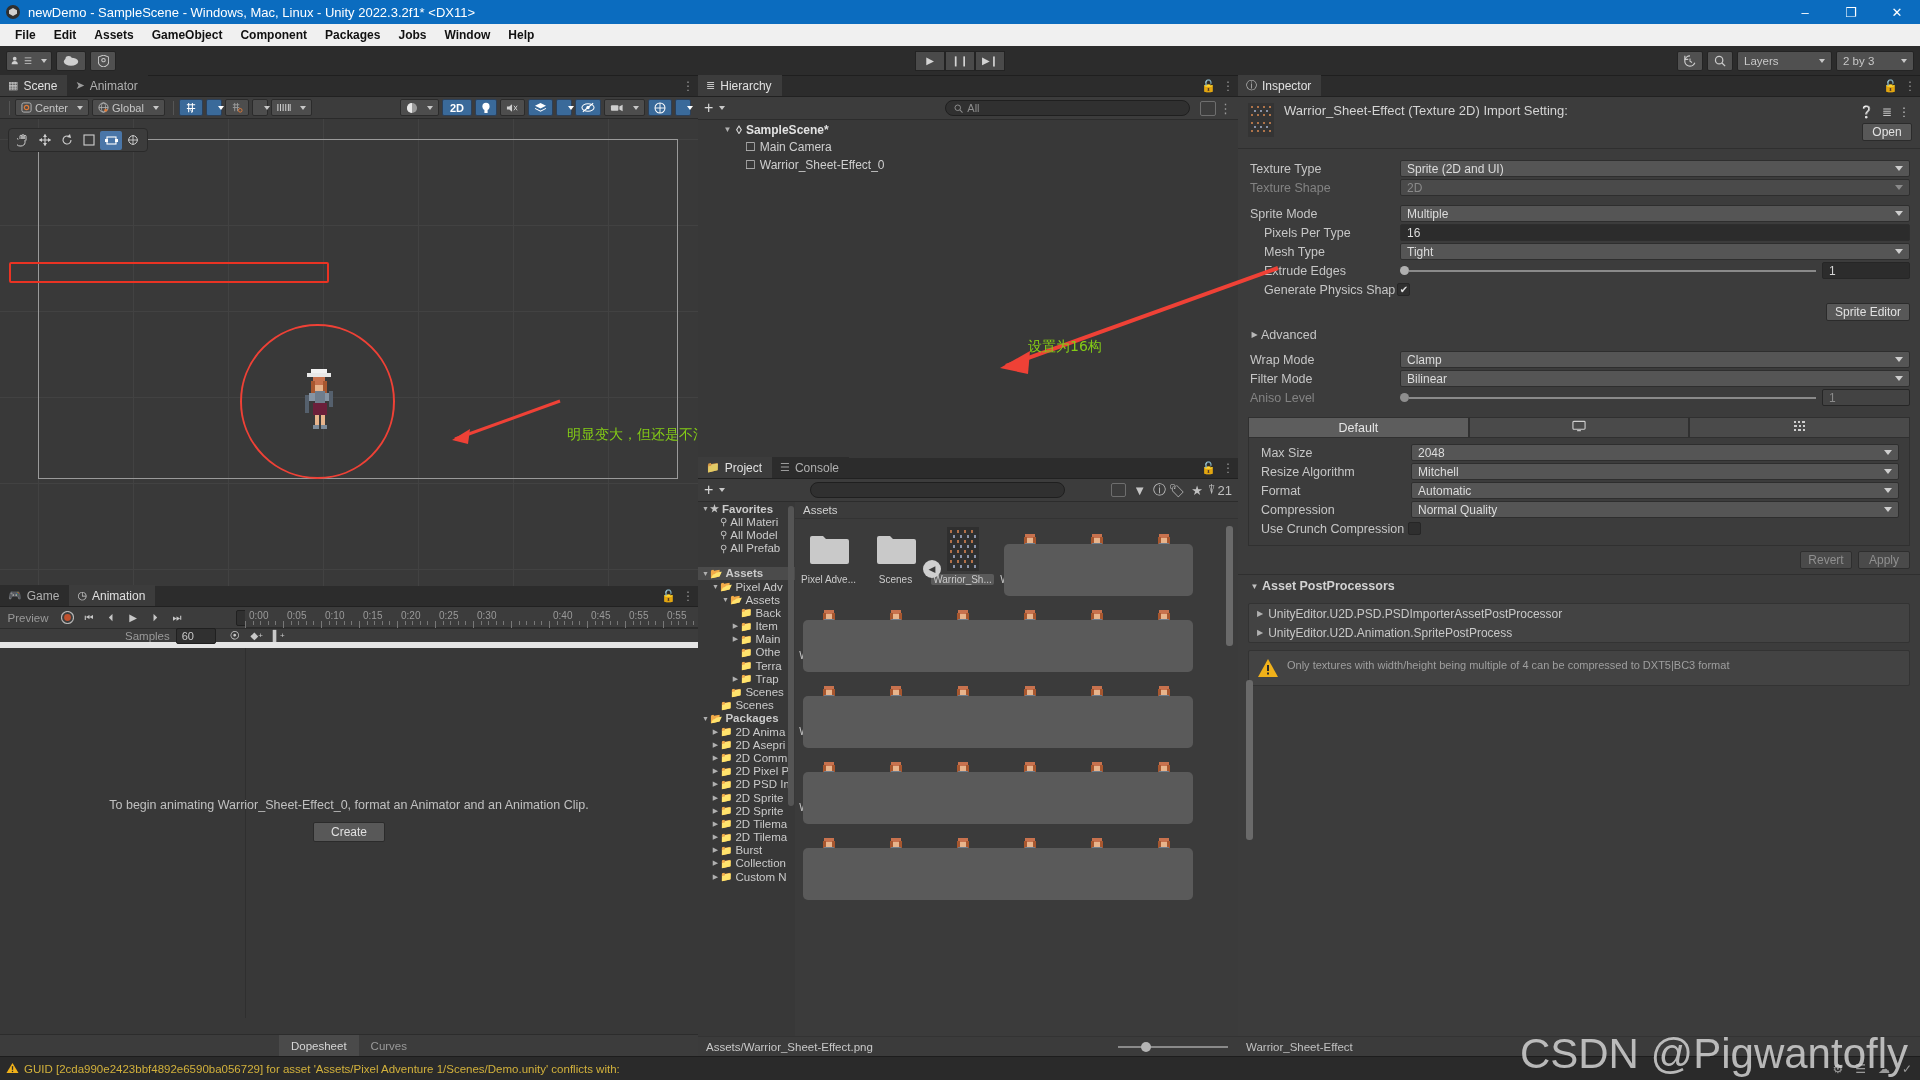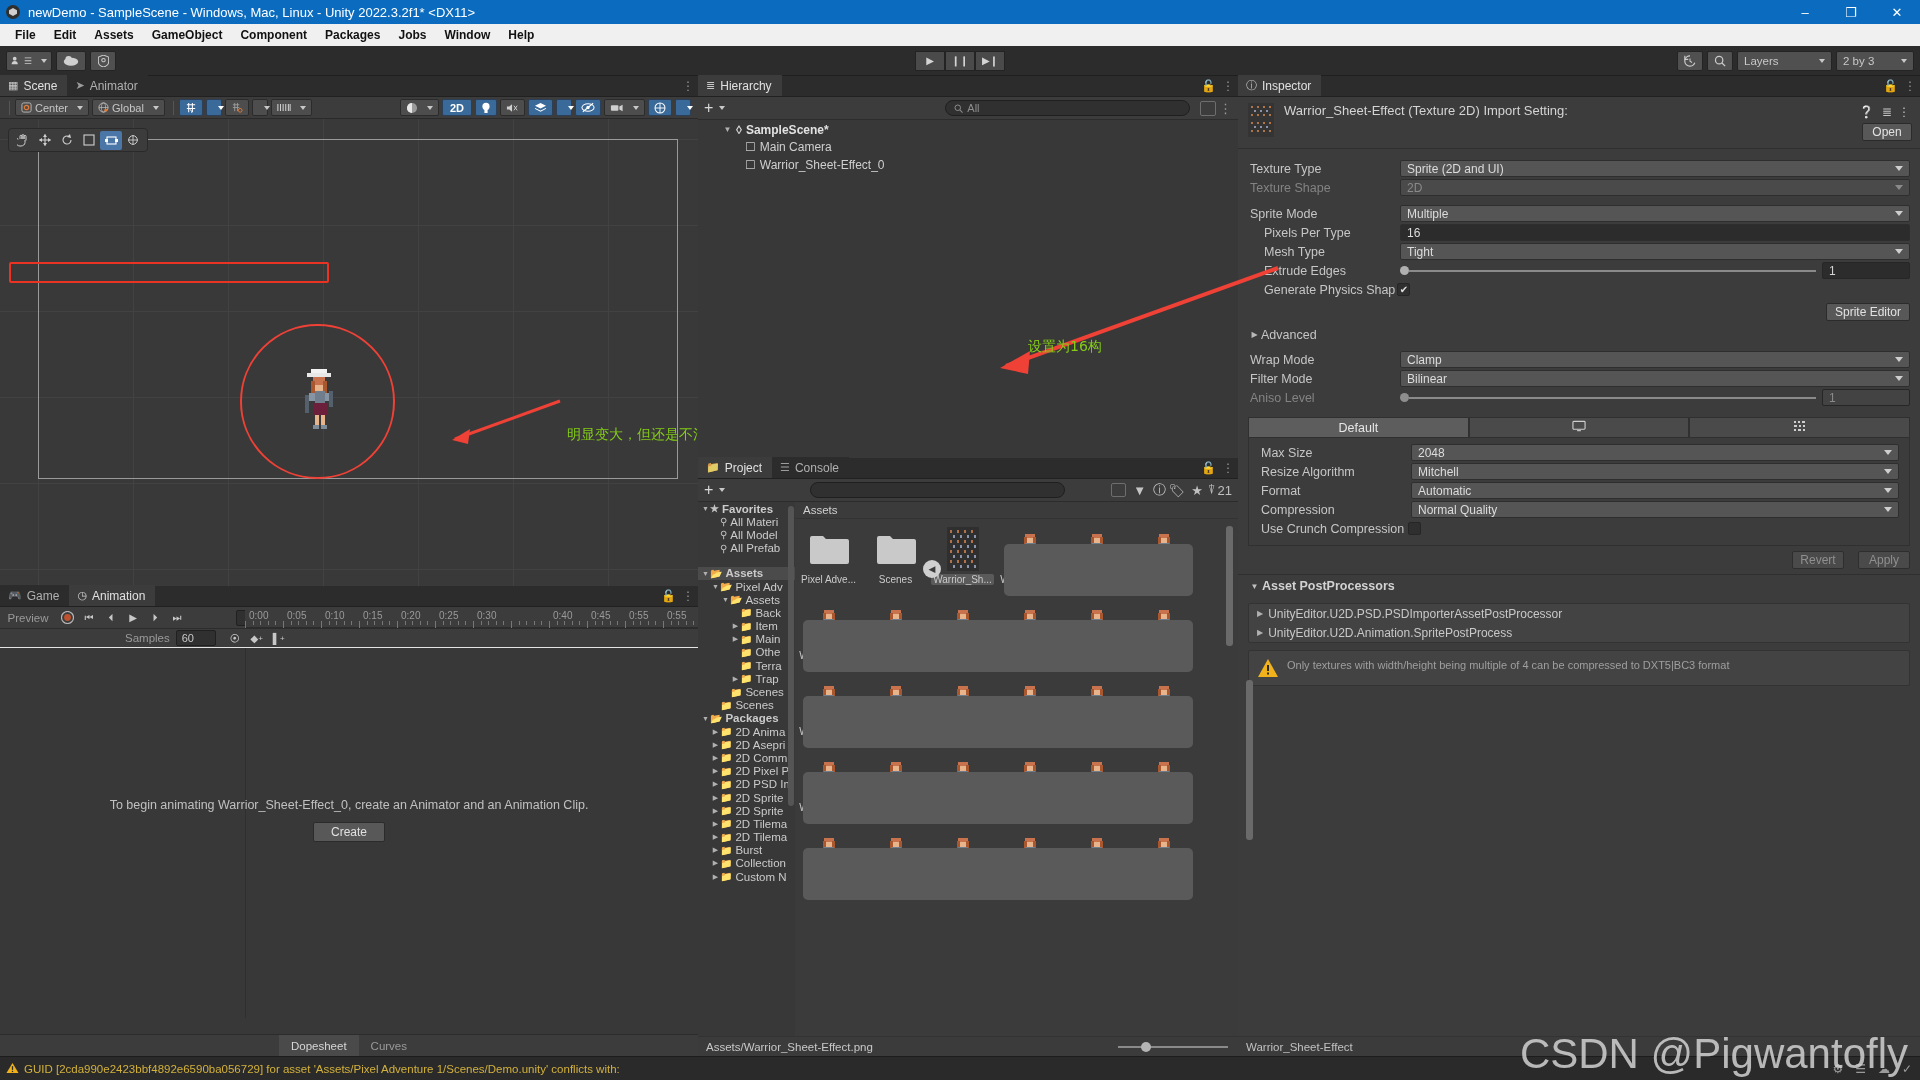--- a/index.html
+++ b/index.html
@@ -97,21 +97,21 @@
     color:#c9c9c9;font-size:11px;border-radius:2px;}
   #scene-tools .t.sel { background:#4a76a8; color:#fff; }
   #sceneframe { position:absolute; left:38px; top:20px; width:640px; height:340px;
     border:1px solid #9a9a9a; }
 
   
   #anim-panel { left:0; top:510px; width:698px; height:470px; }
   #anim-toolbar { height:22px; background:#3c3c3c; display:flex; align-items:center;
     border-bottom:1px solid #2c2c2c; font-size:11.5px; color:#9a9a9a;}
   #anim-toolbar2 { height:20px; background:#3c3c3c; display:flex; align-items:center;
-    border-bottom:2px solid #e5e5e5; font-size:11.5px; color:#9a9a9a;}
+    border-bottom:7px solid #e5e5e5; font-size:11.5px; color:#9a9a9a;}
   .anim-ctrl { width:22px;height:18px;display:flex;align-items:center;justify-content:center;
     color:#c8c8c8;font-size:10px;}
   .numfield { background:#303030; border:1px solid #202020; border-radius:2px;
     height:16px; color:#c9c9c9; font-size:11px; display:flex; align-items:center;
     padding:0 5px; }
   #timeline-ruler { position:absolute; left:245px; top:22px; width:453px; height:20px;
     background:#3c3c3c; border-bottom:1px solid #2c2c2c; }
   .tick-lbl { position:absolute; top:2px; font-size:10px; color:#9a9a9a; }
   #anim-body { position:absolute; left:0; top:62px; width:698px; height:370px; background:#383838; }
   #anim-empty { position:absolute; left:0; top:150px; width:698px; text-align:center;
@@ -192,21 +192,21 @@
     display:flex;align-items:center;justify-content:center;color:#e0e0e0;font-size:10px;}
   .sprite-editor-btn { position:absolute; right:10px; width:84px; height:18px; background:#585858;
     border:1px solid #2b2b2b; border-radius:2px; display:flex;align-items:center;
     justify-content:center; font-size:12px; color:#e2e2e2;}
   #plat-tabs { display:flex; height:21px; margin:0 10px; }
   .plat-tab { flex:1; background:#4a4a4a; border:1px solid #303030; display:flex;
     align-items:center; justify-content:center; font-size:12.5px; color:#cfcfcf; }
   .plat-tab.active { background:#5d5d5d; color:#e6e6e6; }
   #hl-box { position:absolute; left:1247px; top:186px; width:320px; height:21px;
     border:2px solid #ea3323; border-radius:2px; pointer-events:none; z-index:9; }
-  .apply-row { position:absolute; right:10px; display:flex; gap:14px; }
+  .apply-row { position:absolute; right:10px; display:flex; gap:6px; }
   .apply-btn { width:52px; height:18px; background:#4a4a4a; border:1px solid #2e2e2e;
     border-radius:2px; display:flex; align-items:center; justify-content:center;
     font-size:12px; color:#8f8f8f; }
   .pp-group { margin:6px 10px 0; background:#434343; border:1px solid #333; border-radius:2px; }
   .pp-item { height:19px; display:flex; align-items:center; padding-left:8px;
     font-size:12px; color:#c8c8c8; gap:5px; }
   .warn-box { margin:7px 10px 0; background:#434343; border:1px solid #333; border-radius:2px;
     display:flex; padding:7px 8px; gap:8px; }
   .warn-ico { width:22px;height:20px;flex:none; }
   .warn-txt { font-size:11px; color:#9f9f9f; line-height:1.35; }
@@ -620,21 +620,21 @@
         <div style="position: absolute; left: 418px; top: 13px; width: 1px; height: 7px; background: rgb(119, 119, 119);"></div>
         <div style="position: absolute; left: 425.6px; top: 13px; width: 1px; height: 4px; background: rgb(119, 119, 119);"></div>
         <div style="position: absolute; left: 433.2px; top: 13px; width: 1px; height: 4px; background: rgb(119, 119, 119);"></div>
         <div style="position: absolute; left: 440.8px; top: 13px; width: 1px; height: 4px; background: rgb(119, 119, 119);"></div>
         <div style="position: absolute; left: 448.4px; top: 13px; width: 1px; height: 4px; background: rgb(119, 119, 119);"></div>
       </div>
 
     <div id="anim-body">
       <div style="position:absolute;left:245px;top:0;width:1px;height:370px;background:#2f2f2f"></div>
       <div id="anim-empty">
-        <span>To begin animating Warrior_Sheet-Effect_0, create an Animator and an Animation Clip.</span>
+        <span>To begin animating Warrior_Sheet-Effect_0, format an Animator and an Animation Clip.</span>
         <div id="create-btn">Create</div>
       </div>
     </div>
 
     <div id="anim-footer">
       <div style="flex:1"></div>
       <div class="foot-tab active">Dopesheet</div>
       <div class="foot-tab">Curves</div>
       <div style="flex:1"></div>
     </div>

